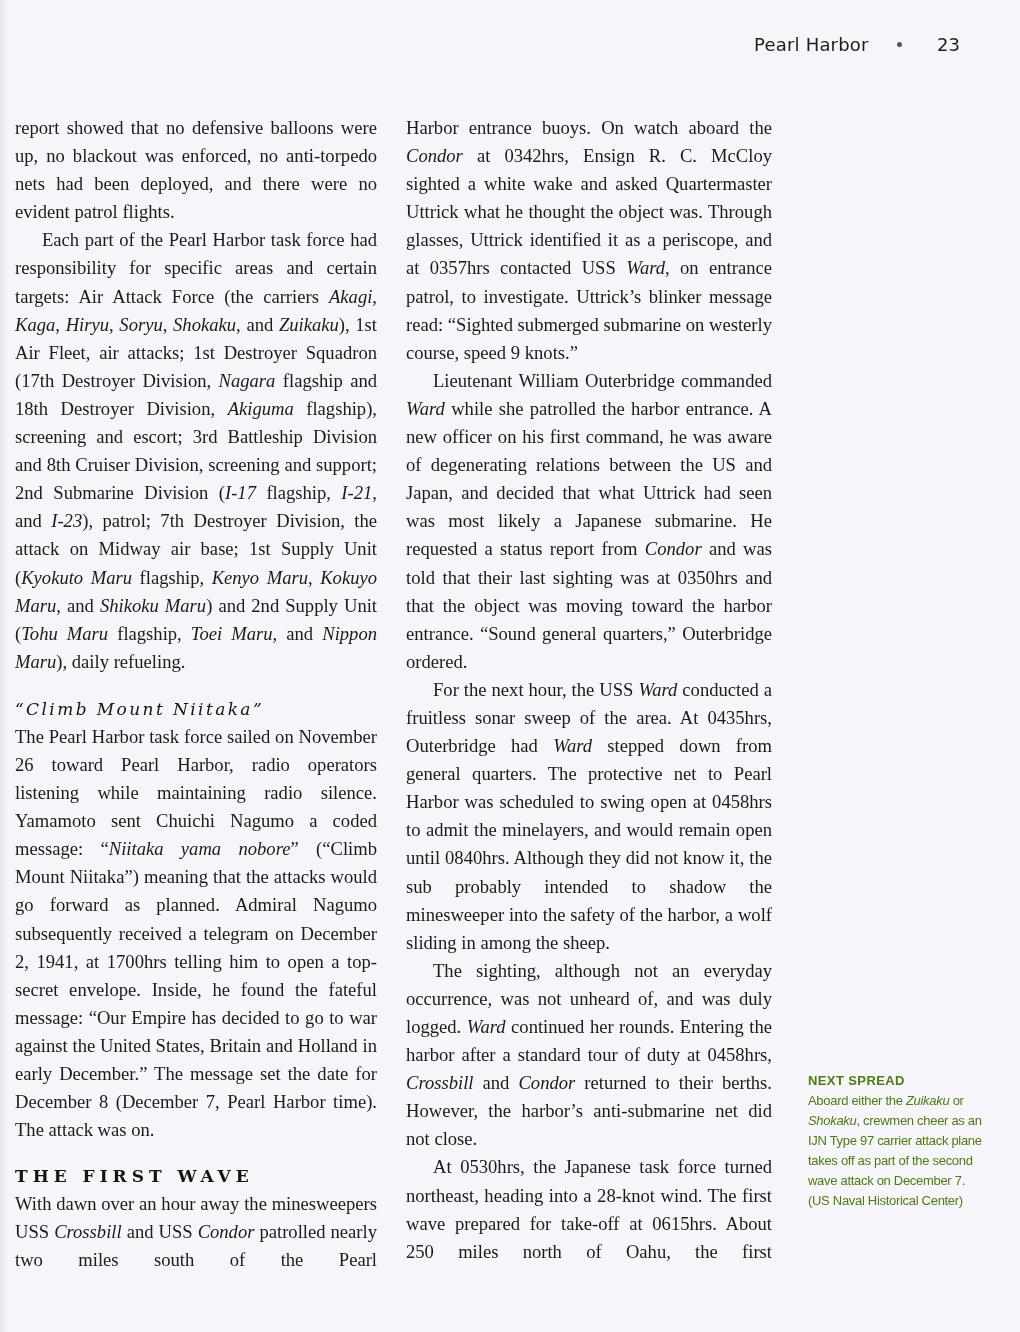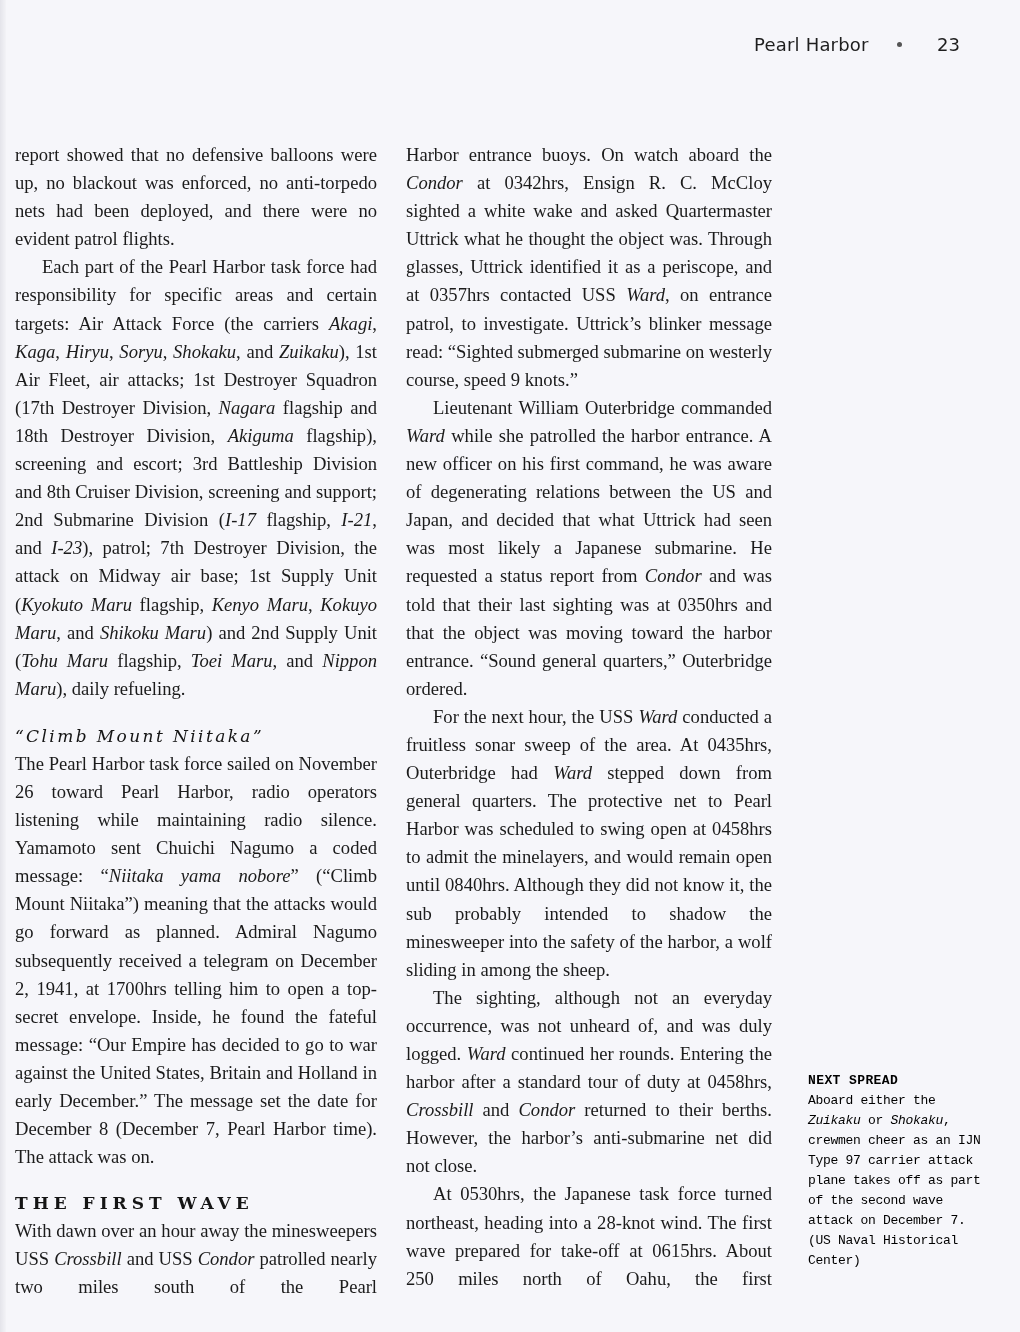--- a/index.html
+++ b/index.html
@@ -30,21 +30,21 @@
       font-size: 18px;
       color: #1e1e1e;
       white-space: nowrap;
     }
     .running-head .rh-title { position: absolute; left: 14px; top: 0; letter-spacing: 0.2px; }
     .running-head .rh-bullet { position: absolute; left: 157px; top: 8px; width: 5px; height: 5px; border-radius: 50%; background: #555; }
     .running-head .rh-page { position: absolute; left: 197px; top: 0; }
 
     .column {
       position: absolute;
-      top: 141px;
+      top: 114px;
       width: 362px;
       font-family: "Liberation Serif", "DejaVu Serif", serif;
       font-size: 18.6px;
       line-height: 28.1px;
       text-align: justify;
       color: #1b1b1b;
     }
     .col-left { left: 15px; }
     .col-right { left: 406px; width: 366px; }
 
@@ -78,24 +78,24 @@
       margin: 18px 0 0 0;
       line-height: 28px;
       color: #151515;
     }
 
     .caption {
       position: absolute;
       left: 808px;
       top: 1071px;
       width: 175px;
-      font-family: Liberation Mono, monospace;
+      font-family: Liberation Sans, sans-serif;
       font-size: 13px;
       line-height: 20px;
-      color: #000000;
+      color: #4d7c0f;
       letter-spacing: -0.3px;
     }
     .caption .cap-head {
       font-weight: bold;
       letter-spacing: 0.4px;
       font-size: 13px;
       display: block;
     }
     .caption i { font-style: italic; }
   </style>

